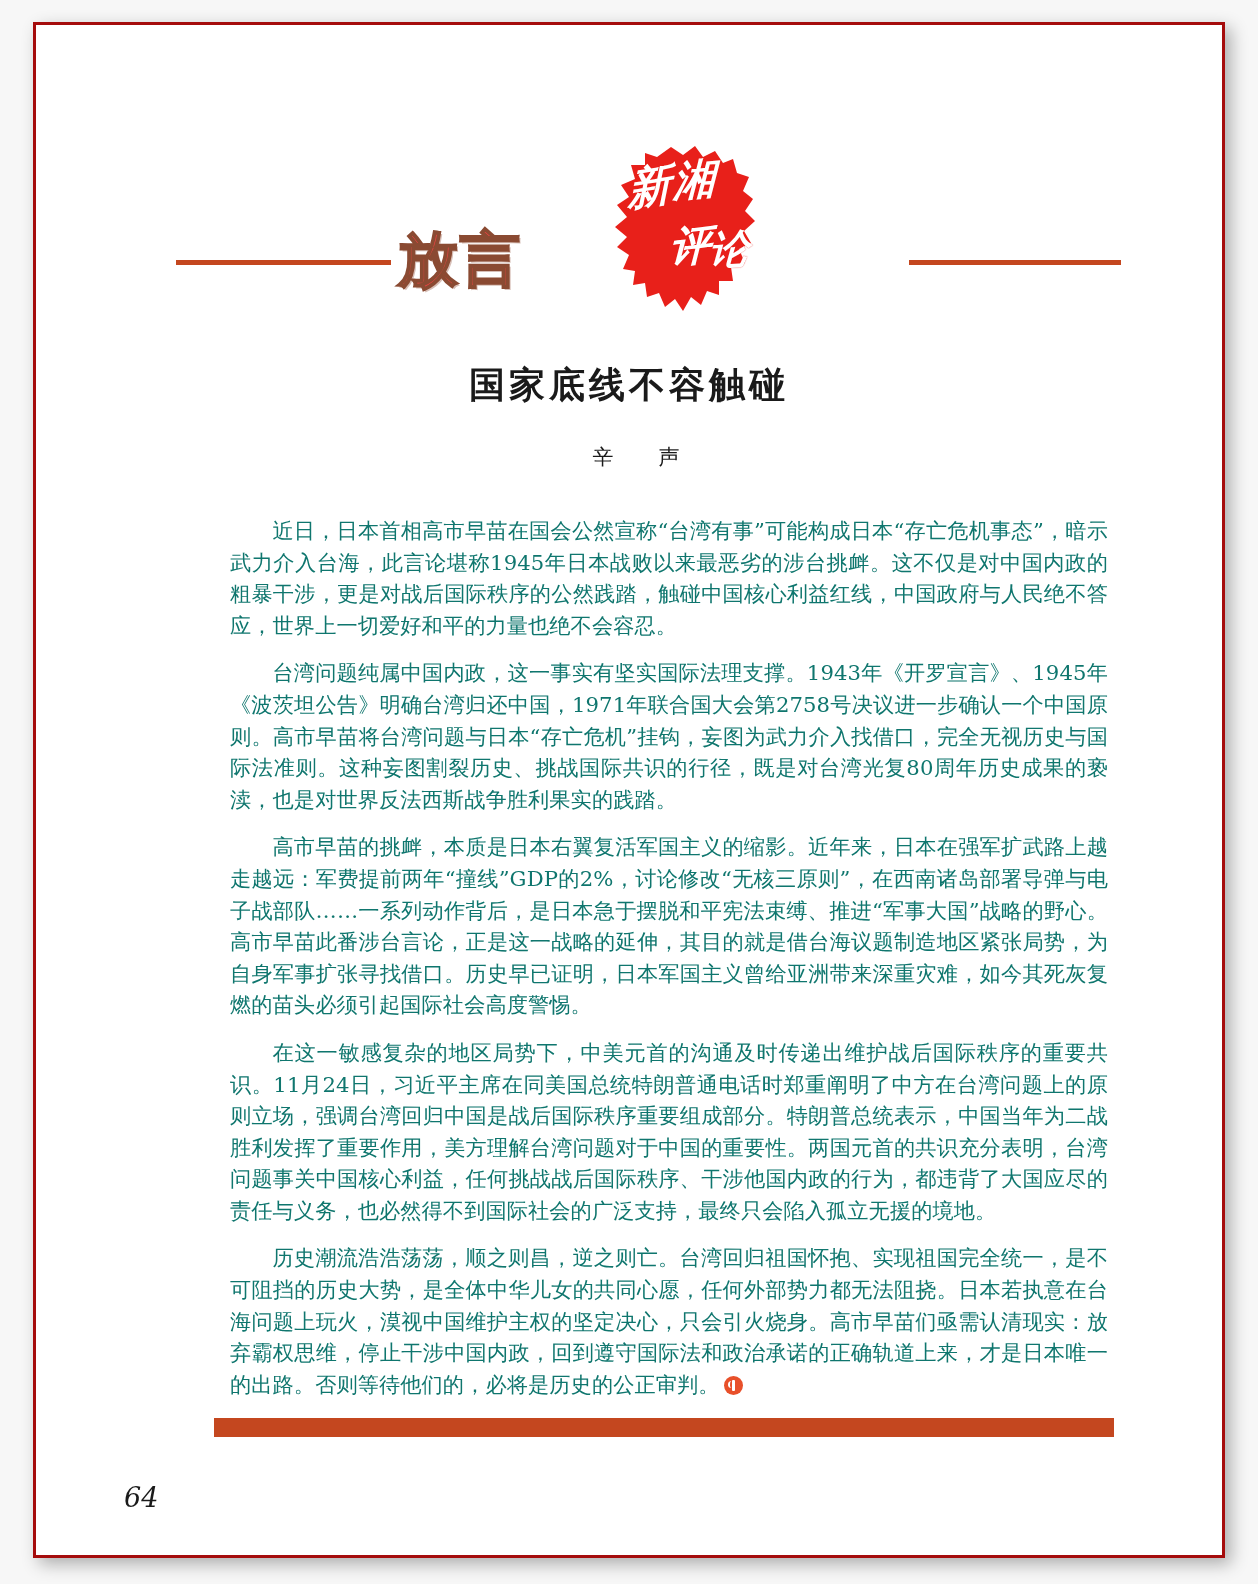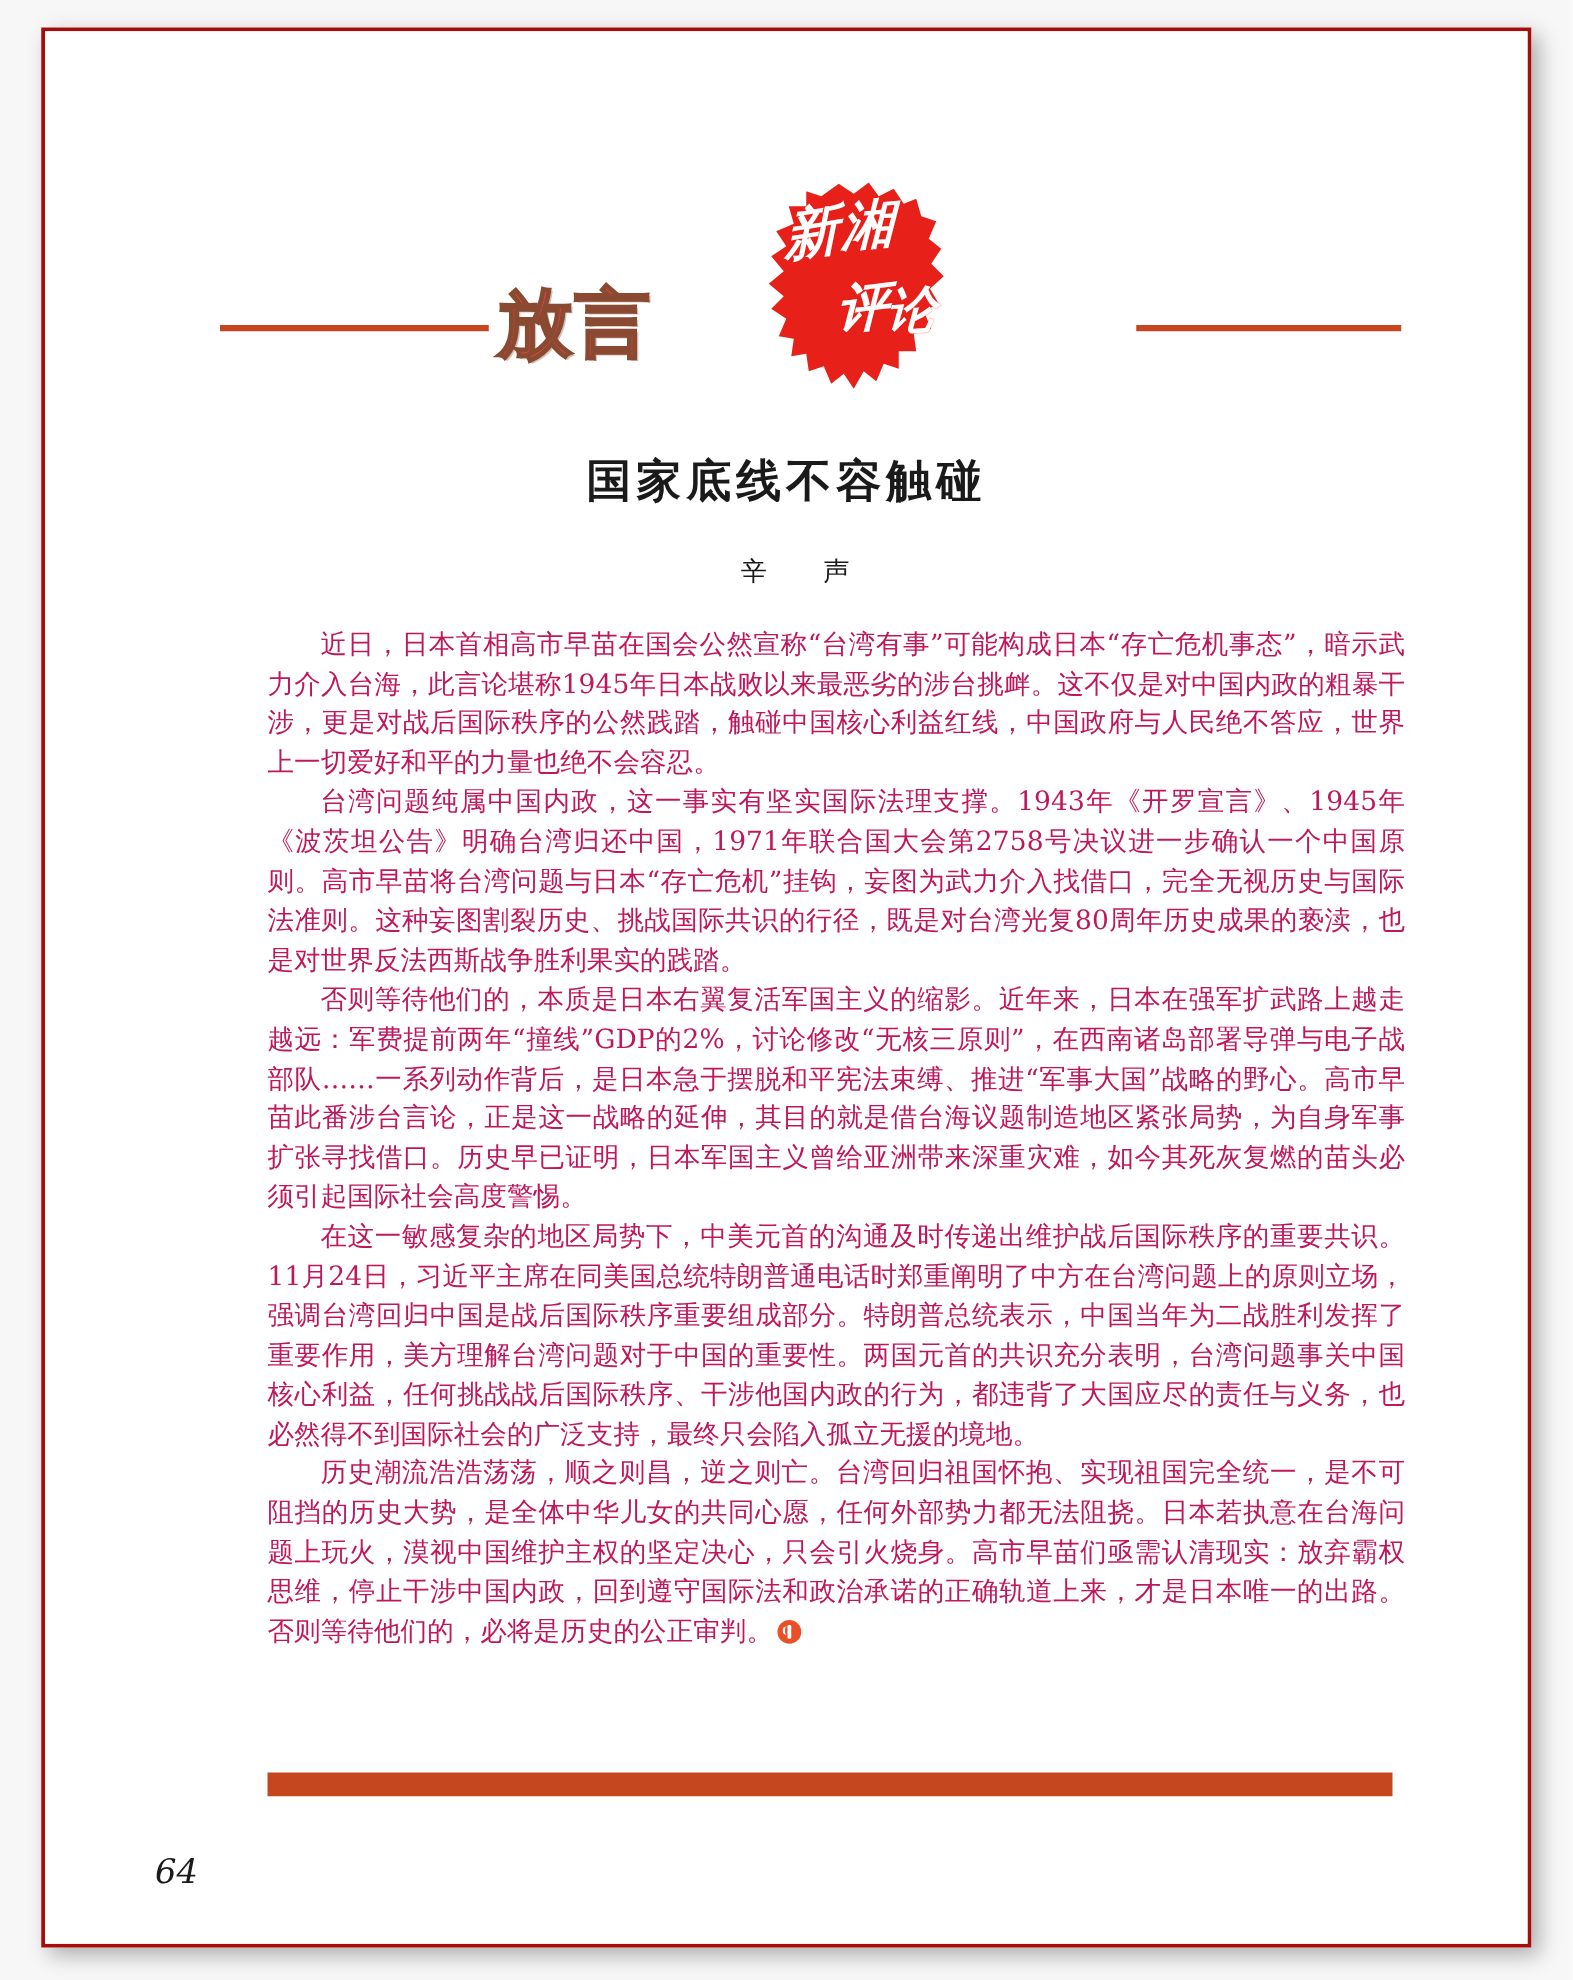--- a/index.html
+++ b/index.html
@@ -131,25 +131,25 @@
   }
 
   
   .body-copy {
     position: absolute;
     left: 178px;
     top: 474px;
     width: 910px;
   }
   .body-copy p {
-    margin: 0;
+    margin: 16px;
     font-family: "DejaVu Serif", "Liberation Serif", serif;
     font-size: 21.2px;
     line-height: 31.6px;
-    color: #be185d;
+    color: #0f766e;
     text-align: justify;
     text-justify: inter-character;
     text-indent: 2em;
     letter-spacing: 0.1px;
   }
   .endmark {
     display: inline-block;
     width: 19px; height: 19px;
     border-radius: 50%;
     background: #e8502a;
@@ -224,21 +224,21 @@
         </div>
 
       </div>
 
       <div class="article-title">国家底线不容触碰</div>
       <div class="byline">辛　声</div>
 
       <div class="body-copy">
         <p>近日，日本首相高市早苗在国会公然宣称“台湾有事”可能构成日本“存亡危机事态”，暗示武力介入台海，此言论堪称1945年日本战败以来最恶劣的涉台挑衅。这不仅是对中国内政的粗暴干涉，更是对战后国际秩序的公然践踏，触碰中国核心利益红线，中国政府与人民绝不答应，世界上一切爱好和平的力量也绝不会容忍。</p>
         <p>台湾问题纯属中国内政，这一事实有坚实国际法理支撑。1943年《开罗宣言》、1945年《波茨坦公告》明确台湾归还中国，1971年联合国大会第2758号决议进一步确认一个中国原则。高市早苗将台湾问题与日本“存亡危机”挂钩，妄图为武力介入找借口，完全无视历史与国际法准则。这种妄图割裂历史、挑战国际共识的行径，既是对台湾光复80周年历史成果的亵渎，也是对世界反法西斯战争胜利果实的践踏。</p>
-        <p>否则等待他们的，本质是日本右翼复活军国主义的缩影。近年来，日本在强军扩武路上越走越远：军费提前两年“撞线”GDP的2%，讨论修改“无核三原则”，在西南诸岛部署导弹与电子战部队……一系列动作背后，是日本急于摆脱和平宪法束缚、推进“军事大国”战略的野心。高市早苗此番涉台言论，正是这一战略的延伸，其目的就是借台海议题制造地区紧张局势，为自身军事扩张寻找借口。历史早已证明，日本军国主义曾给亚洲带来深重灾难，如今其死灰复燃的苗头必须引起国际社会高度警惕。</p>
+        <p>高市早苗的挑衅，本质是日本右翼复活军国主义的缩影。近年来，日本在强军扩武路上越走越远：军费提前两年“撞线”GDP的2%，讨论修改“无核三原则”，在西南诸岛部署导弹与电子战部队……一系列动作背后，是日本急于摆脱和平宪法束缚、推进“军事大国”战略的野心。高市早苗此番涉台言论，正是这一战略的延伸，其目的就是借台海议题制造地区紧张局势，为自身军事扩张寻找借口。历史早已证明，日本军国主义曾给亚洲带来深重灾难，如今其死灰复燃的苗头必须引起国际社会高度警惕。</p>
         <p>在这一敏感复杂的地区局势下，中美元首的沟通及时传递出维护战后国际秩序的重要共识。11月24日，习近平主席在同美国总统特朗普通电话时郑重阐明了中方在台湾问题上的原则立场，强调台湾回归中国是战后国际秩序重要组成部分。特朗普总统表示，中国当年为二战胜利发挥了重要作用，美方理解台湾问题对于中国的重要性。两国元首的共识充分表明，台湾问题事关中国核心利益，任何挑战战后国际秩序、干涉他国内政的行为，都违背了大国应尽的责任与义务，也必然得不到国际社会的广泛支持，最终只会陷入孤立无援的境地。</p>
         <p><span>历史潮流浩浩荡荡，顺之则昌，逆之则亡。台湾回归祖国怀抱、实现祖国完全统一，是不可阻挡的历史大势，是全体中华儿女的共同心愿，任何外部势力都无法阻挠。日本若执意在台海问题上玩火，漠视中国维护主权的坚定决心，只会引火烧身。高市早苗们亟需认清现实：放弃霸权思维，停止干涉中国内政，回到遵守国际法和政治承诺的正确轨道上来，才是日本唯一的出路。否则等待他们的，必将是历史的公正审判。</span><span class="endmark"></span></p>
       </div>
 
       <div class="foot-bar"></div>
       <div class="folio">64</div>
 
     </div>
   </div>
 </div>

